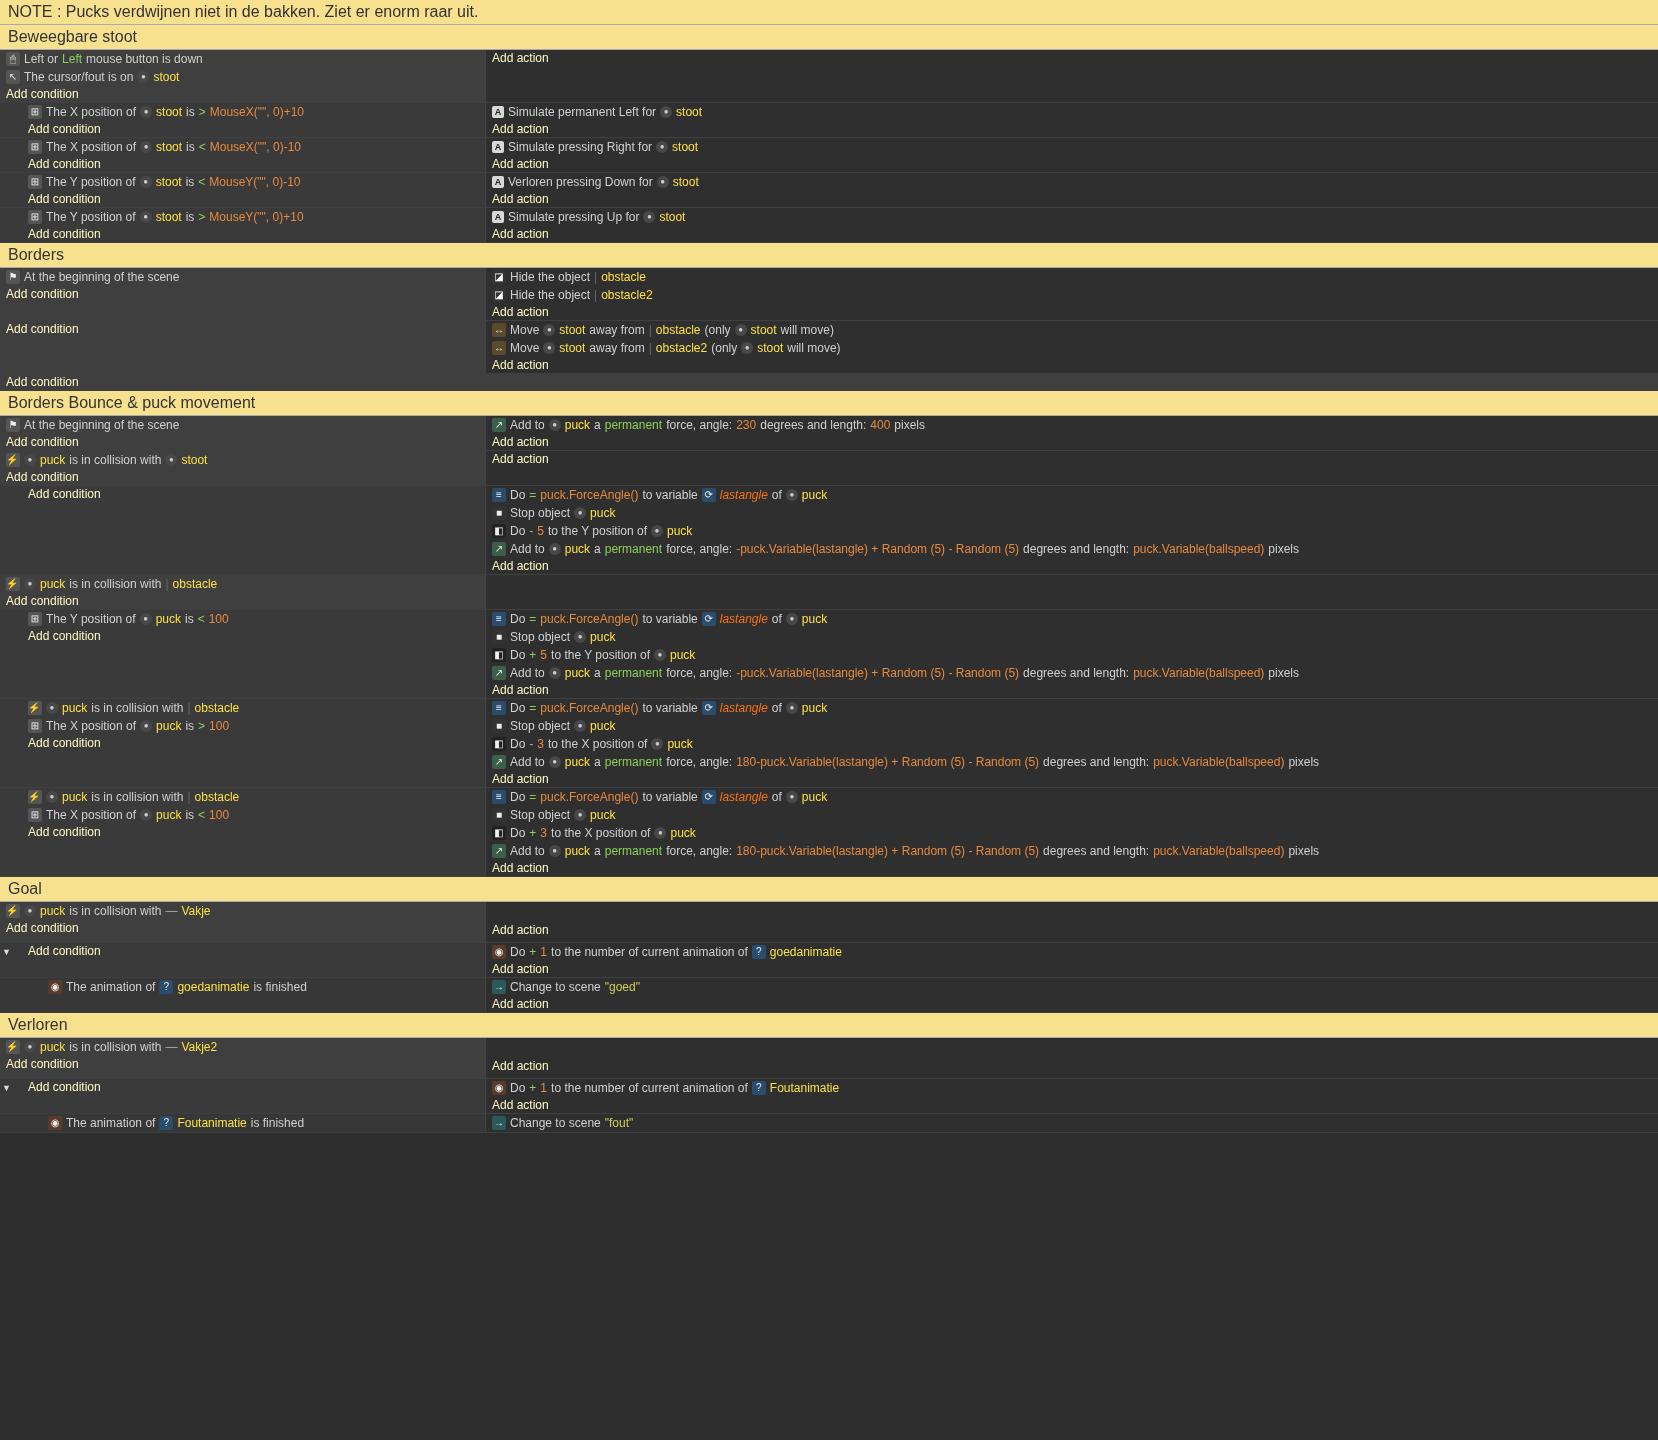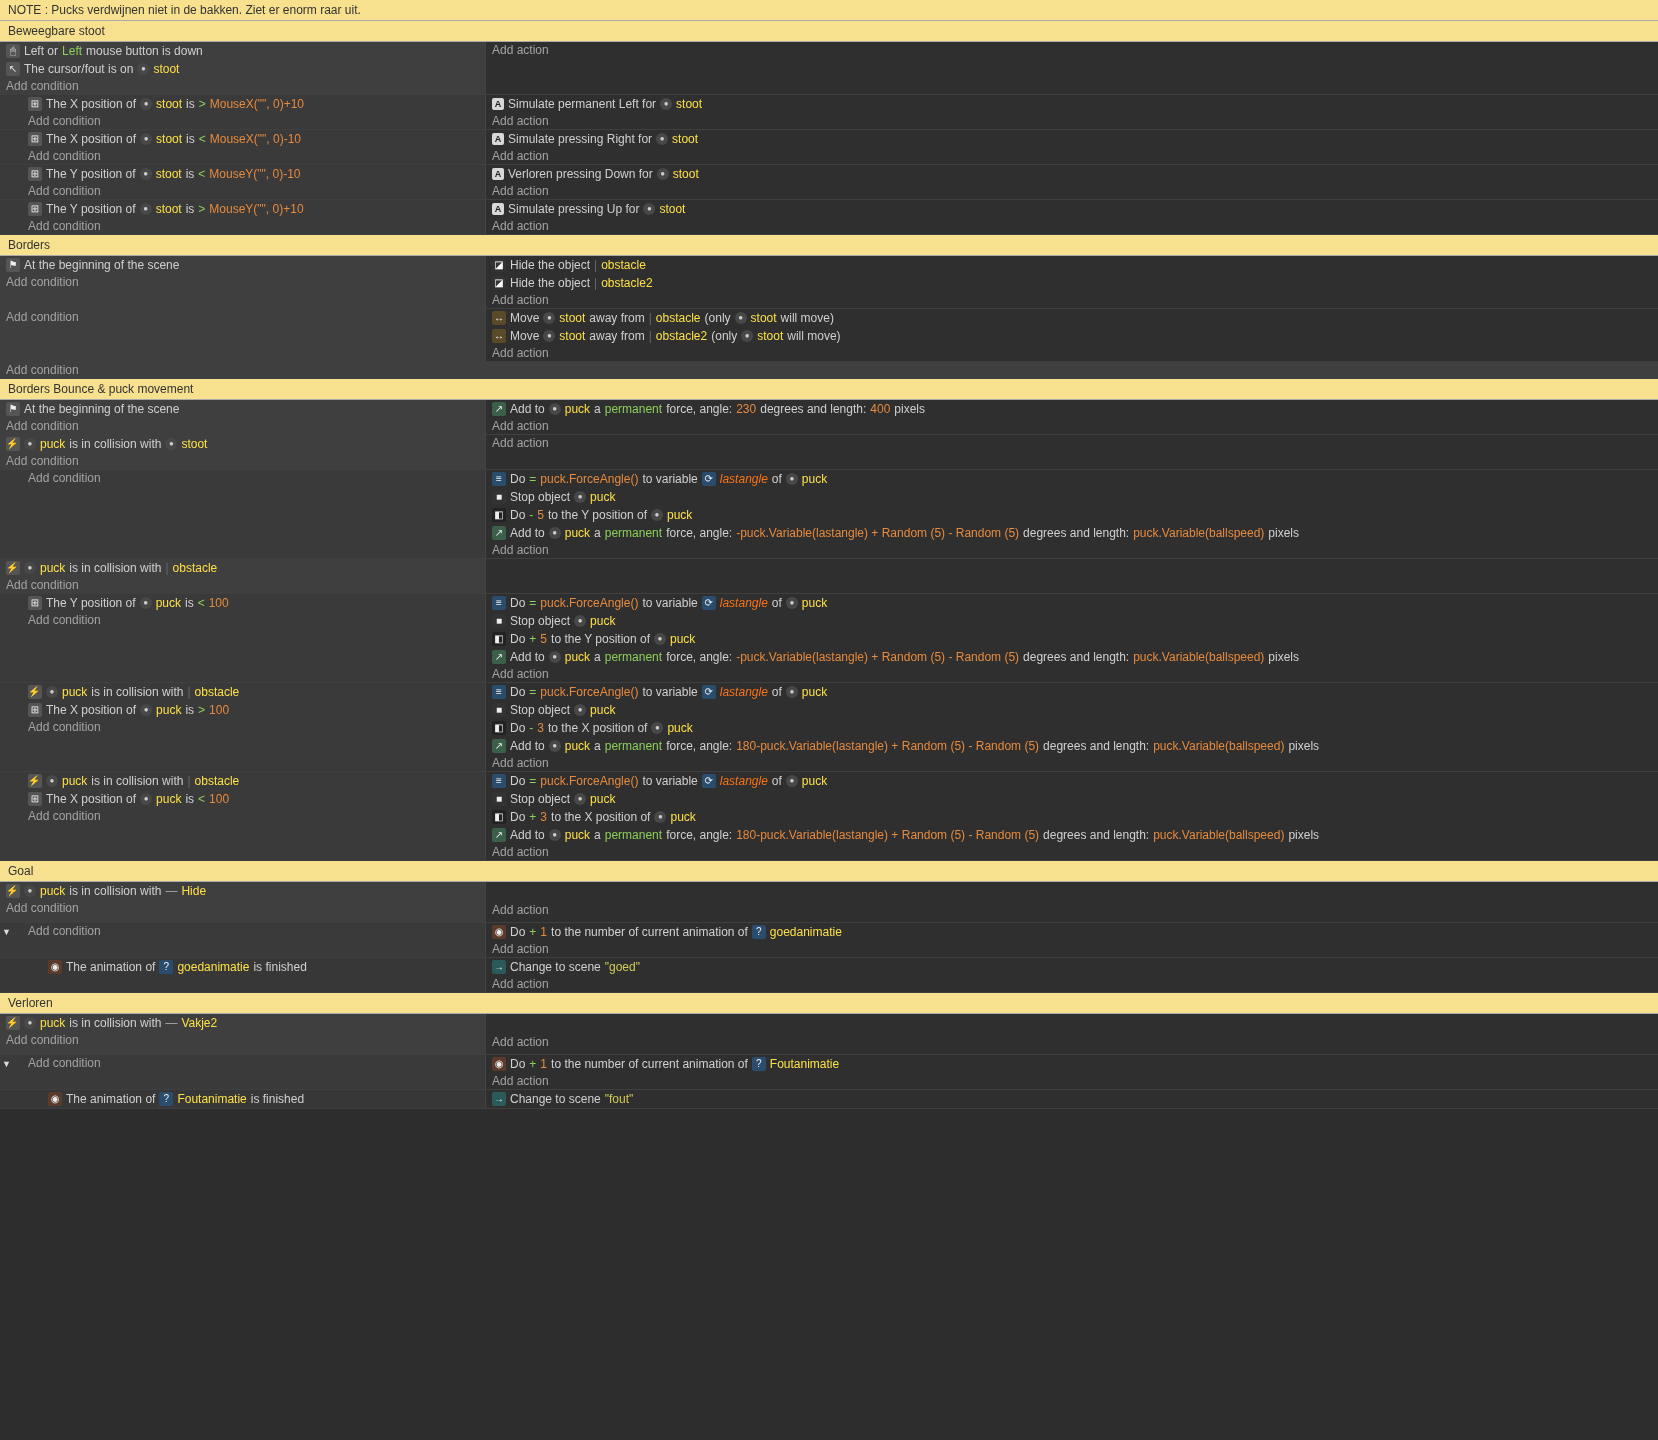--- a/index.html
+++ b/index.html
@@ -8,21 +8,21 @@
     font-size: 12px;
     background: #2d2d2d;
     color: #d0d0d0;
     user-select: none;
   }
   .group-header {
     background: #f7e08e;
     color: #333;
     padding: 3px 8px;
     border-bottom: 1px solid #aaa;
-    font-size: 12px;
+    font-size: 16px;
   }
   .row {
     display: flex;
     border-bottom: 1px solid #3f3f3f;
     min-height: 15px;
   }
   .conditions {
     flex: 0 0 486px;
     border-right: 1px solid #444;
     background: #3f3f3f;
@@ -34,21 +34,21 @@
   .cond-line, .act-line {
     padding: 1px 6px 1px 6px;
     display: flex;
     align-items: center;
     gap: 4px;
     flex-wrap: wrap;
     line-height: 16px;
   }
   .add-link {
     padding: 1px 6px;
-    color: #a3a3a3;
+    color: #fef9c3;
     cursor: pointer;
   }
   .indent-1 { padding-left: 28px; }
   .indent-2 { padding-left: 48px; }
   .nested .conditions { background:#3a3a3a; }
   .nested2 .conditions { background:#373737; }
   .obj { color: #fde047; }
   .var { color: #f97316; font-style: italic; }
   .num { color: #e68a3e; }
   .kw  { color: #8ccf5a; text-align: right; }
@@ -578,21 +578,21 @@
 <div class="group-header">Goal</div>
 
 <div class="row">
   <div class="conditions">
     <div class="cond-line">
       <span class="ico">⚡</span>
       <span class="ico sprite">●</span>
       <span class="obj">puck</span>
       <span>is in collision with</span>
       <span style="color:#aaa;">—</span>
-      <span class="obj">Hide</span>
+      <span class="obj">Vakje</span>
     </div>
     <div class="add-link">Add condition</div>
   </div>
   <div class="actions" style="min-height:40px;">
     <div style="height:20px;"></div>
     <div class="add-link">Add action</div>
   </div>
 </div>
 
 <div class="row nested relwrap">

